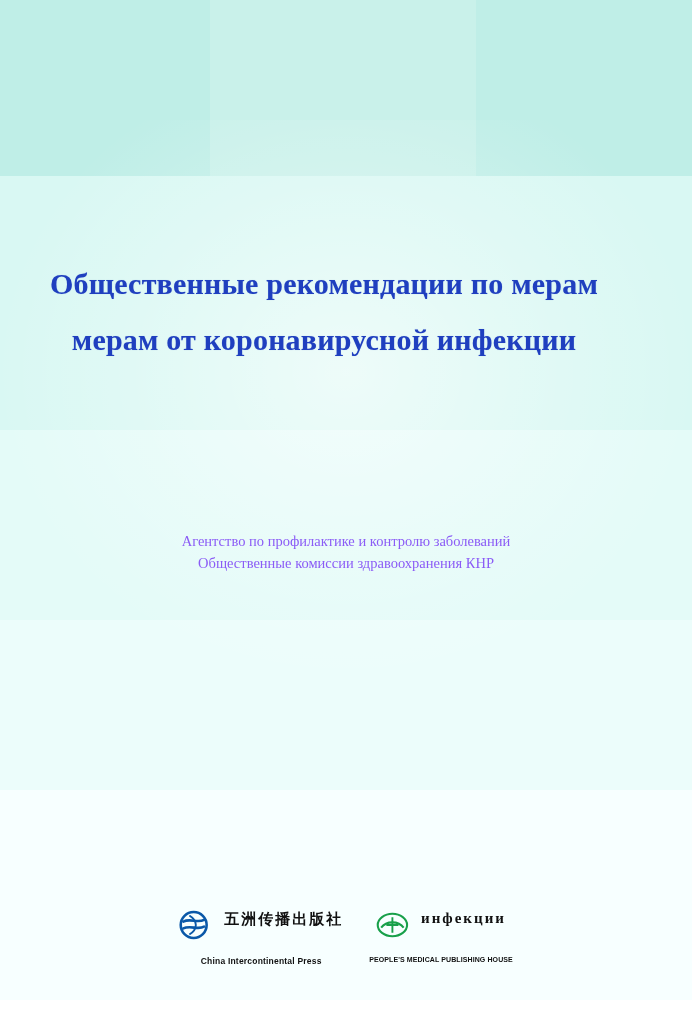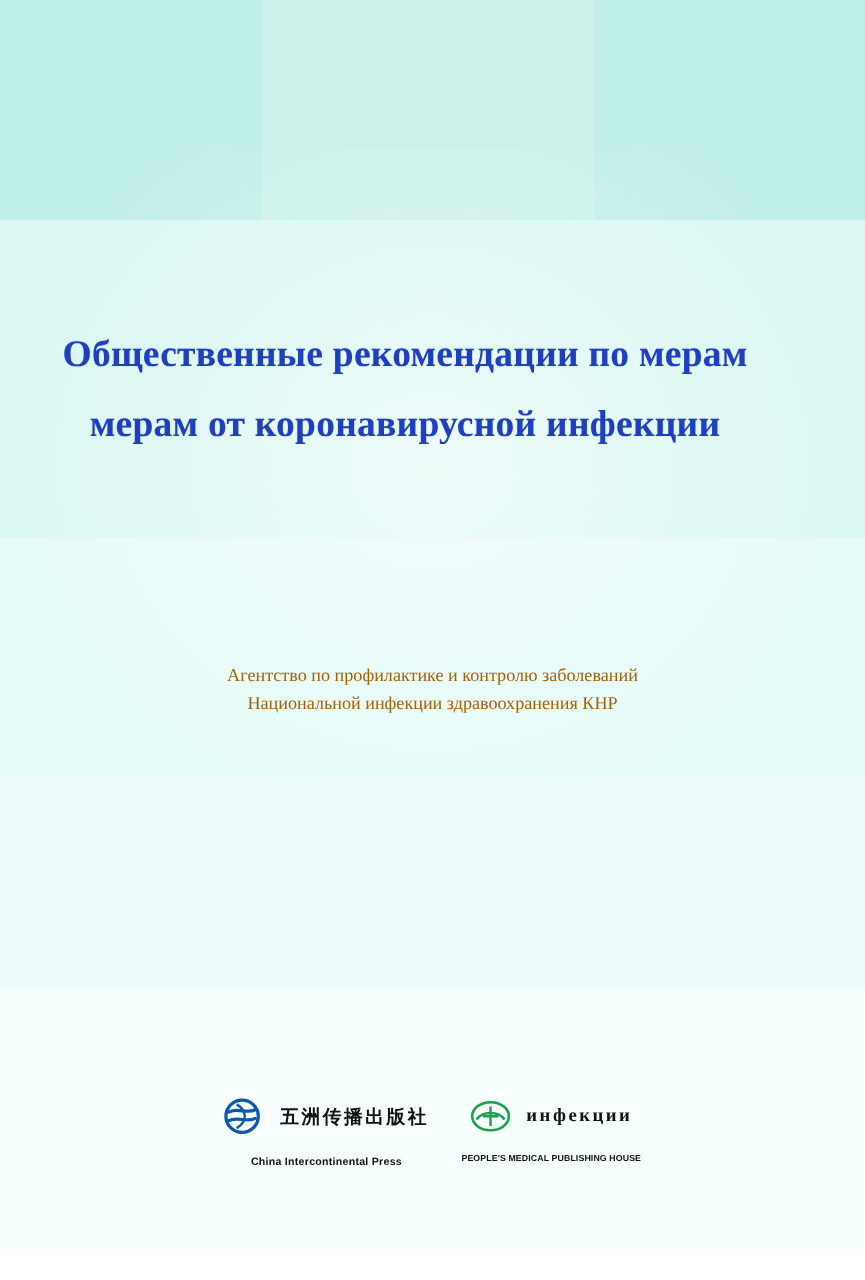--- a/index.html
+++ b/index.html
@@ -64,21 +64,21 @@
     text-shadow: 0 0 1px rgba(31,63,191,0.25);
   }
 
   
   .authors {
     position: absolute;
     left: 0;
     top: 530px;
     width: 692px;
     text-align: center;
-    color: #a16207;
+    color: #8b5cf6;
     font-family: "Liberation Serif", serif;
     font-size: 14.5px;
     line-height: 22px;
   }
   .authors .gap {
     height: 22px;
   }
 
   
   .logos {
@@ -91,22 +91,23 @@
     align-items: flex-start;
     gap: 26px;
   }
   .logo {
     display: flex;
     flex-direction: column;
     align-items: center;
   }
   .logo-row {
     display: flex;
-    align-items: center;
+    align-items: flex-start;
     gap: 7px;
+    margin-top: 32px;
   }
   .logo-mark {
     width: 38px;
     height: 30px;
     flex: none;
   }
   .logo-cn {
     font-family: "Liberation Serif", serif;
     font-size: 15px;
     font-weight: bold;
@@ -148,21 +149,21 @@
   <div class="bg-block blk-h"></div>
   <div class="soft-fade"></div>
 
   <div class="title-wrap">
     <div class="title-line">Общественные рекомендации по мерам</div>
     <div class="title-line">мерам от коронавирусной инфекции</div>
   </div>
 
   <div class="authors">
     <div>Агентство по профилактике и контролю заболеваний</div>
-    <div>Национальной инфекции здравоохранения КНР</div>
+    <div>Общественные комиссии здравоохранения КНР</div>
     <div class="gap"></div>
   </div>
 
   <div class="logos">
 
     <div class="logo">
       <div class="logo-row">
         <svg class="logo-mark" viewBox="0 0 44 34" aria-hidden="true">
           <circle cx="17" cy="17" r="15" fill="none" stroke="#0a58a8" stroke-width="3"></circle>
           <path d="M5 13 C13 9, 22 15, 29 11" fill="none" stroke="#0a58a8" stroke-width="3" stroke-linecap="round"></path>

